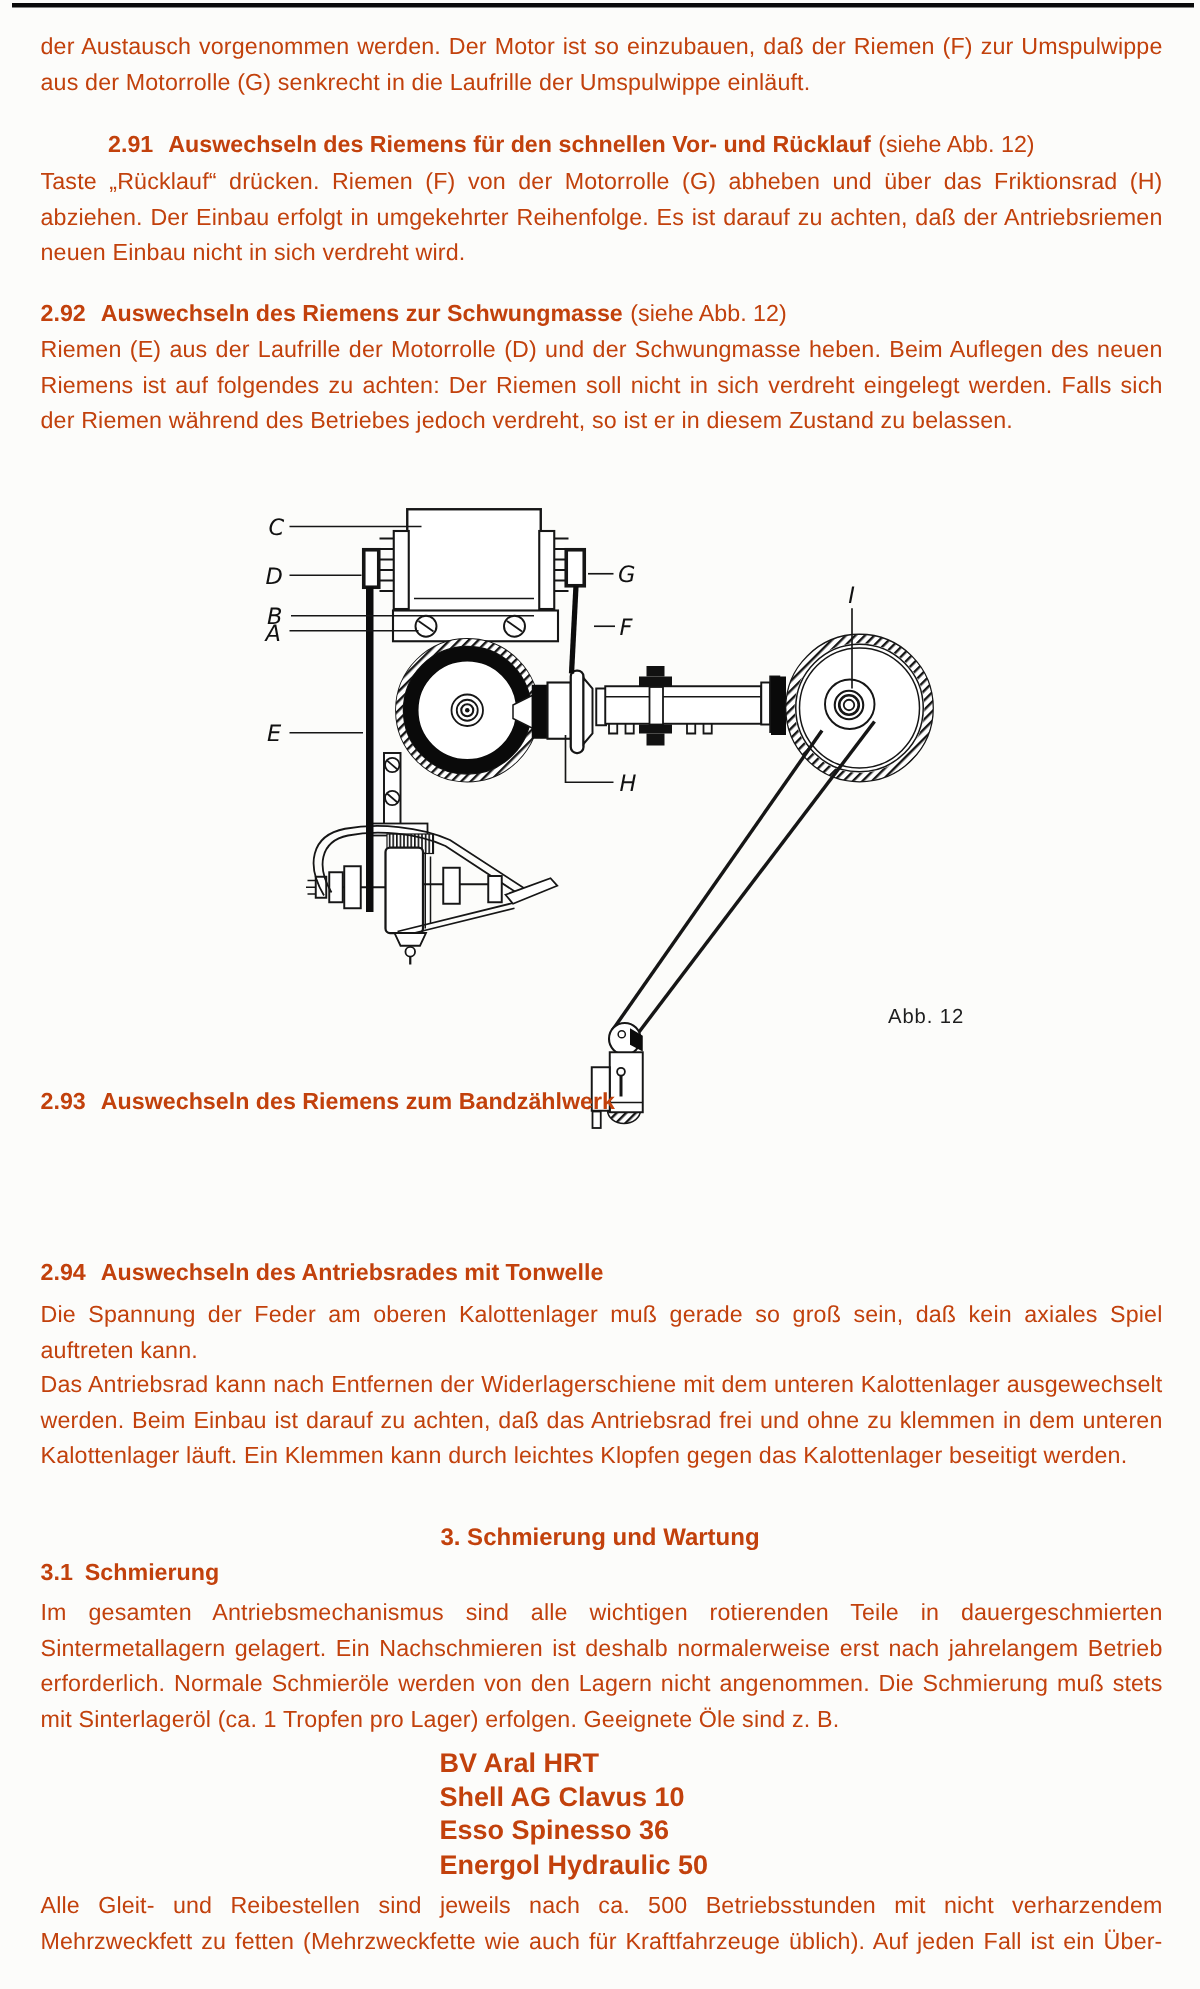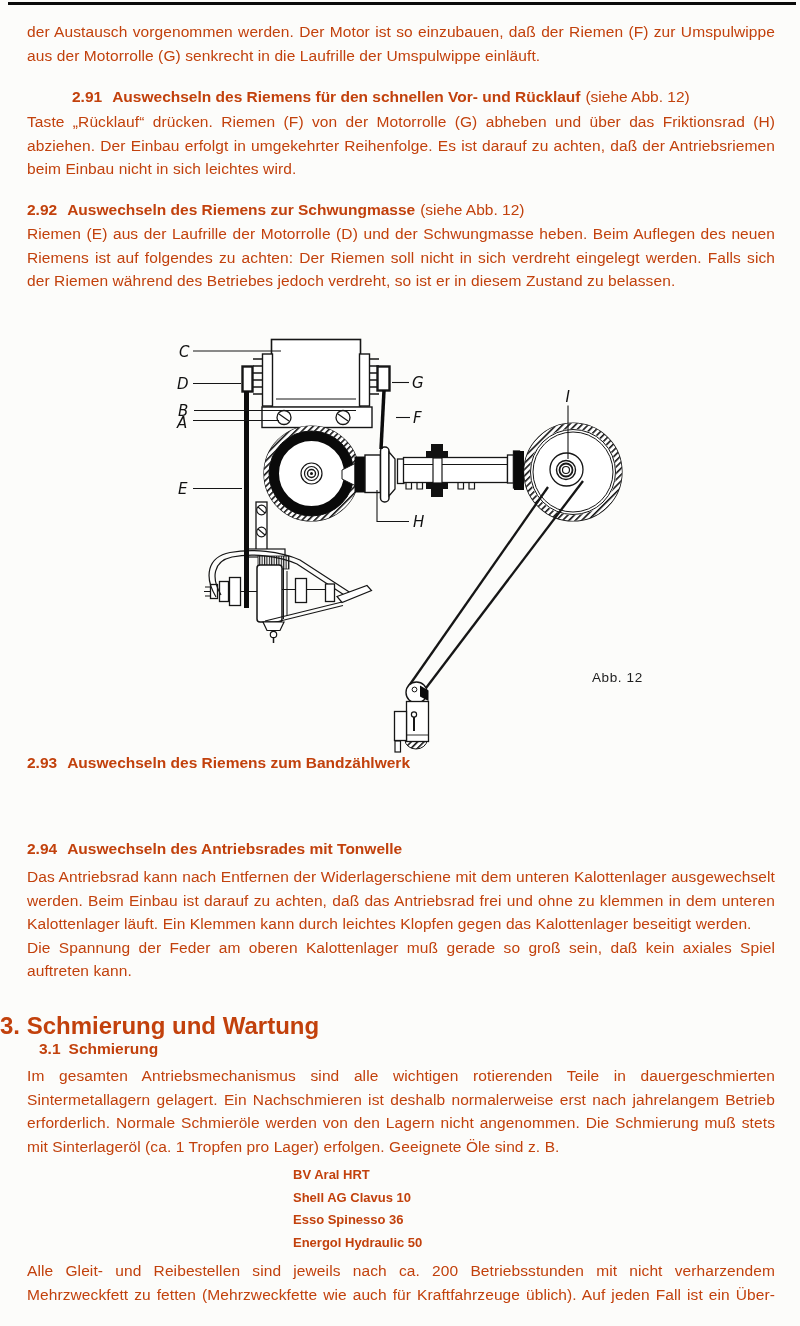--- a/index.html
+++ b/index.html
@@ -15,43 +15,43 @@
     text-align:justify;letter-spacing:0.1px;margin:0;
   }
   .body-text p{margin:0;}
   .justify-last{text-align-last:justify;}
   .sec-heading{
     left:27px;font-size:15.5px;font-weight:700;line-height:23.5px;white-space:nowrap;
   }
   .hnum{margin-right:10px;}
   .hsuffix{font-weight:400;margin-left:5px;}
   .chapter-heading{
-    left:0;width:800px;text-align:left;font-size:24px;font-weight:700;line-height:26px;
-  }
-  .oils{left:293px;font-size:13px;font-weight:700;line-height:22.6px;}
+    left:0;width:800px;text-align:center;font-size:16px;font-weight:700;line-height:26px;
+  }
+  .oils{left:293px;font-size:18px;font-weight:700;line-height:22.6px;}
   svg text.flabel{
     font-family:"DejaVu Sans",sans-serif;font-style:italic;font-size:15px;fill:#111;
   }
   svg text.fcaption{
     font-family:"Liberation Sans",sans-serif;font-size:13.5px;fill:#1e1e1e;letter-spacing:0.6px;
   }
 </style>
 </head>
 <body>
 
 <div class="page">
 
   <div class="abs top-rule"></div>
 
   <p class="abs body-text" style="top:20px;">der Austausch vorgenommen werden. Der Motor ist so einzubauen, daß der Riemen (F) zur Umspulwippe aus der Motorrolle (G) senkrecht in die Laufrille der Umspulwippe einläuft.</p>
 
   <div class="abs sec-heading" style="top:85px;margin-left:45px;">
     <span class="hnum">2.91</span><span>Auswechseln des Riemens für den schnellen Vor- und Rücklauf</span><span class="hsuffix">(siehe Abb. 12)</span>
   </div>
-  <p class="abs body-text" style="top:110px;">Taste „Rücklauf“ drücken. Riemen (F) von der Motorrolle (G) abheben und über das Friktionsrad (H) abziehen. Der Einbau erfolgt in umgekehrter Reihenfolge. Es ist darauf zu achten, daß der Antriebsriemen beim Einbau nicht in sich leichtes wird.</p>
+  <p class="abs body-text" style="top:110px;">Taste „Rücklauf“ drücken. Riemen (F) von der Motorrolle (G) abheben und über das Friktionsrad (H) abziehen. Der Einbau erfolgt in umgekehrter Reihenfolge. Es ist darauf zu achten, daß der Antriebsriemen neuen Einbau nicht in sich verdreht wird.</p>
 
   <div class="abs sec-heading" style="top:198px;text-align:center;">
     <span class="hnum">2.92</span><span>Auswechseln des Riemens zur Schwungmasse</span><span class="hsuffix">(siehe Abb. 12)</span>
   </div>
   <p class="abs body-text" style="top:222px;">Riemen (E) aus der Laufrille der Motorrolle (D) und der Schwungmasse heben. Beim Auflegen des neuen Riemens ist auf folgendes zu achten: Der Riemen soll nicht in sich verdreht eingelegt werden. Falls sich der Riemen während des Betriebes jedoch verdreht, so ist er in diesem Zustand zu belassen.</p>
 
   <svg class="abs" style="left:0;top:330px;" width="800" height="426" viewBox="0 330 800 426">
     <defs>
       <pattern id="hatch" patternUnits="userSpaceOnUse" width="4.5" height="4.5" patternTransform="rotate(45)">
         <rect width="4.5" height="4.5" fill="#ffffff"></rect>
@@ -198,41 +198,41 @@
     <text class="flabel" x="178" y="416">B</text>
     <text class="flabel" x="177" y="427.5">A</text>
     <text class="flabel" x="178" y="494">E</text>
     <text class="flabel" x="412" y="388">G</text>
     <text class="flabel" x="413" y="423">F</text>
     <text class="flabel" x="413" y="527">H</text>
     <text class="flabel" x="565.5" y="402">I</text>
     <text class="fcaption" x="592" y="682">Abb. 12</text>
   </svg>
 
-  <div class="abs sec-heading" style="top:751px;">
+  <div class="abs sec-heading" style="top:723px;">
     <span class="hnum">2.93</span><span>Auswechseln des Riemens zum Bandzählwerk</span>
   </div>
 
   <div class="abs sec-heading" style="top:837px;">
     <span class="hnum">2.94</span><span>Auswechseln des Antriebsrades mit Tonwelle</span>
   </div>
   <div class="abs body-text" style="top:865px;">
+    <p>Die Spannung der Feder am oberen Kalottenlager muß gerade so groß sein, daß kein axiales Spiel auftreten kann.</p>
     <p>Das Antriebsrad kann nach Entfernen der Widerlagerschiene mit dem unteren Kalottenlager ausgewechselt werden. Beim Einbau ist darauf zu achten, daß das Antriebsrad frei und ohne zu klemmen in dem unteren Kalottenlager läuft. Ein Klemmen kann durch leichtes Klopfen gegen das Kalottenlager beseitigt werden.</p>
-    <p>Die Spannung der Feder am oberen Kalottenlager muß gerade so groß sein, daß kein axiales Spiel auftreten kann.</p>
   </div>
 
   <div class="abs chapter-heading" style="top:1013px;">3. Schmierung und Wartung</div>
 
   <div class="abs sec-heading" style="top:1037px;">
-    <span class="hnum" style="margin-right:8px;margin-left:12px;">3.1</span><span>Schmierung</span>
+    <span class="hnum" style="margin-right:8px;">3.1</span><span>Schmierung</span>
   </div>
   <p class="abs body-text" style="top:1064px;">Im gesamten Antriebsmechanismus sind alle wichtigen rotierenden Teile in dauergeschmierten Sintermetallagern gelagert. Ein Nachschmieren ist deshalb normalerweise erst nach jahrelangem Betrieb erforderlich. Normale Schmieröle werden von den Lagern nicht angenommen. Die Schmierung muß stets mit Sinterlageröl (ca. 1 Tropfen pro Lager) erfolgen. Geeignete Öle sind z. B.</p>
 
   <div class="abs oils" style="top:1164px;">
     <div>BV Aral HRT</div>
     <div>Shell AG Clavus 10</div>
     <div>Esso Spinesso 36</div>
     <div>Energol Hydraulic 50</div>
   </div>
 
-  <p class="abs body-text justify-last" style="top:1259px;">Alle Gleit- und Reibestellen sind jeweils nach ca. 200 Betriebsstunden mit nicht verharzendem Mehrzweckfett zu fetten (Mehrzweckfette wie auch für Kraftfahrzeuge üblich). Auf jeden Fall ist ein Über-</p>
+  <p class="abs body-text justify-last" style="top:1259px;">Alle Gleit- und Reibestellen sind jeweils nach ca. 500 Betriebsstunden mit nicht verharzendem Mehrzweckfett zu fetten (Mehrzweckfette wie auch für Kraftfahrzeuge üblich). Auf jeden Fall ist ein Über-</p>
 
 </div>
 
 </body></html>

